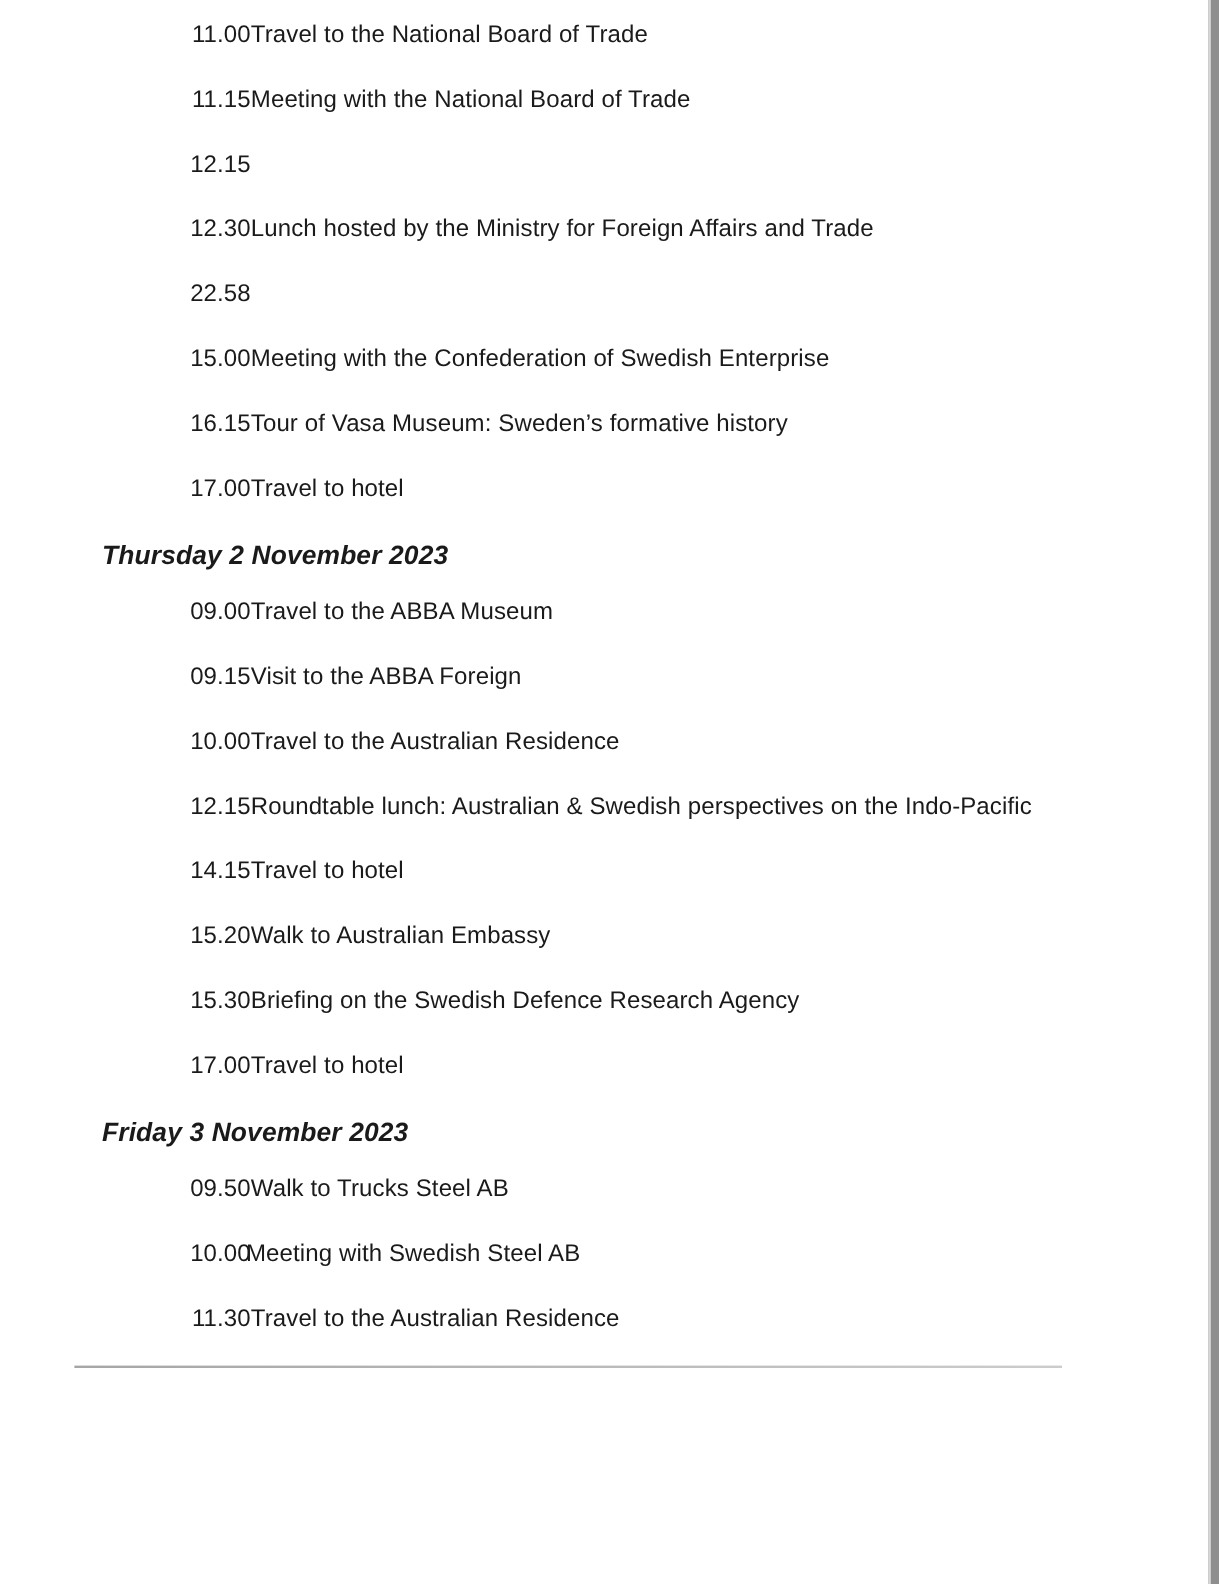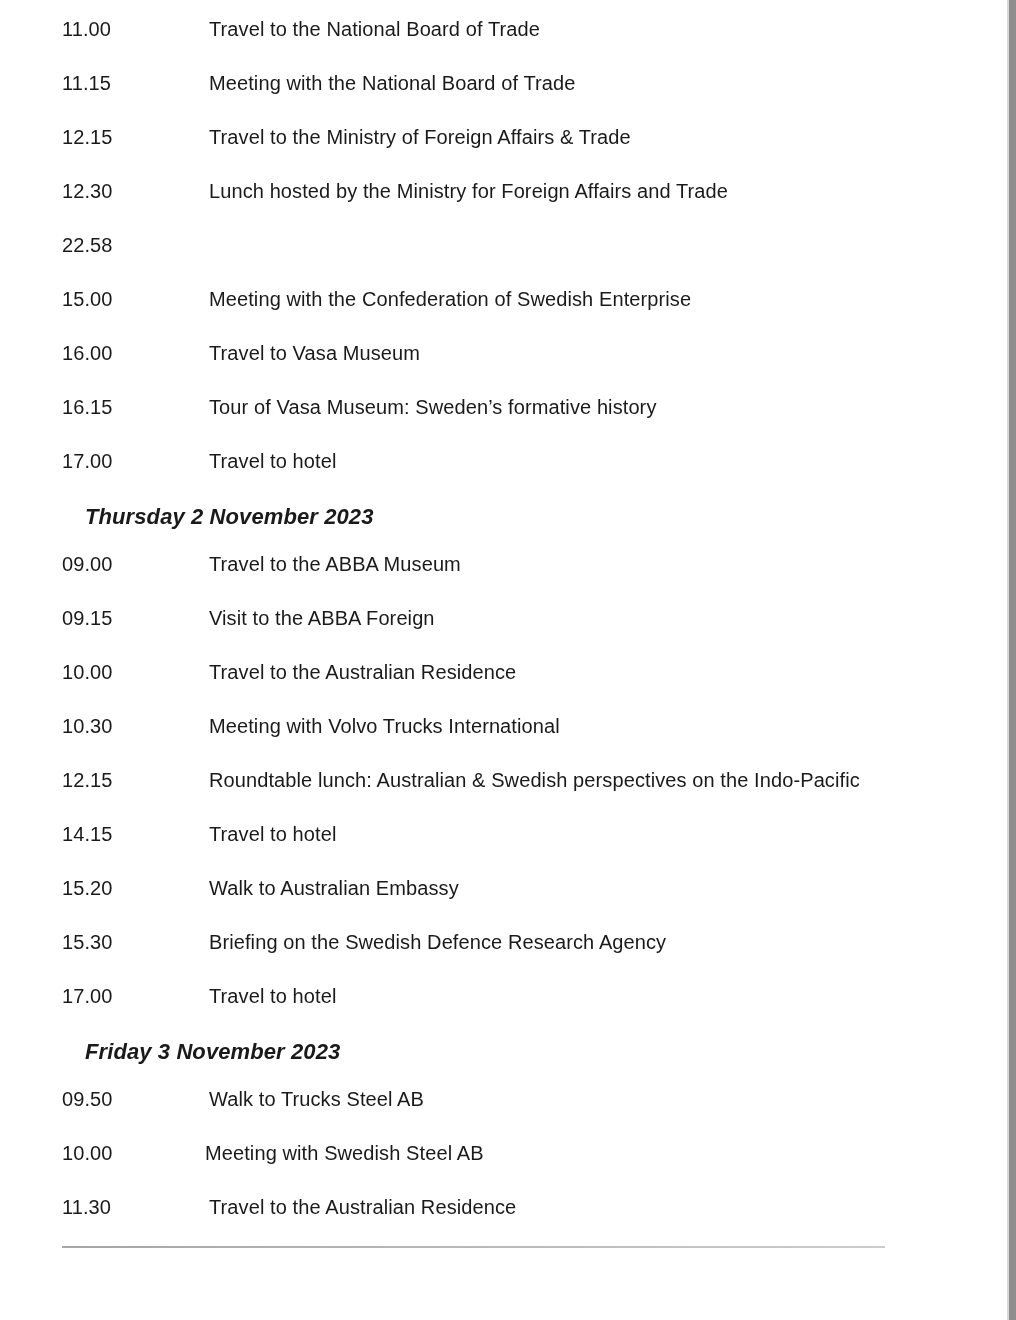--- a/index.html
+++ b/index.html
@@ -25,20 +25,21 @@
     display: flex;
     align-items: flex-start;
     font-size: 20px;
     line-height: 31px;
     margin-bottom: 23px;
     letter-spacing: 0.1px;
   }
   .time {
     flex: 0 0 147px;
     white-space: nowrap;
+    text-align: right;
   }
   .activity {
     width: 660px;
   }
   .activity.shift-left { margin-left: -4px; }
   .day-heading {
     font-size: 22px;
     line-height: 33px;
     font-weight: 600;
     margin: 15px 0 16px 23px;
@@ -68,36 +69,31 @@
       <div class="row">
         <div class="time">11.00</div>
         <div class="activity">Travel to the National Board of Trade</div>
       </div>
       <div class="row">
         <div class="time">11.15</div>
         <div class="activity">Meeting with the National Board of Trade</div>
       </div>
       <div class="row">
         <div class="time">12.15</div>
-        <div class="activity">Travel to the Ministry of Foreign Affairs &amp; Trade</div>
       </div>
       <div class="row">
         <div class="time">12.30</div>
         <div class="activity">Lunch hosted by the Ministry for Foreign Affairs and Trade</div>
       </div>
       <div class="row">
         <div class="time">22.58</div>
       </div>
       <div class="row">
         <div class="time">15.00</div>
         <div class="activity">Meeting with the Confederation of Swedish Enterprise</div>
-      </div>
-      <div class="row">
-        <div class="time">16.00</div>
-        <div class="activity">Travel to Vasa Museum</div>
       </div>
       <div class="row">
         <div class="time">16.15</div>
         <div class="activity">Tour of Vasa Museum: Sweden’s formative history</div>
       </div>
       <div class="row">
         <div class="time">17.00</div>
         <div class="activity">Travel to hotel</div>
       </div>
     </div>
@@ -108,24 +104,20 @@
         <div class="time">09.00</div>
         <div class="activity">Travel to the ABBA Museum</div>
       </div>
       <div class="row">
         <div class="time">09.15</div>
         <div class="activity">Visit to the ABBA Foreign</div>
       </div>
       <div class="row">
         <div class="time">10.00</div>
         <div class="activity">Travel to the Australian Residence</div>
-      </div>
-      <div class="row">
-        <div class="time">10.30</div>
-        <div class="activity">Meeting with Volvo Trucks International</div>
       </div>
       <div class="row">
         <div class="time">12.15</div>
         <div class="activity">Roundtable lunch: Australian &amp; Swedish perspectives on the Indo-Pacific</div>
       </div>
       <div class="row">
         <div class="time">14.15</div>
         <div class="activity">Travel to hotel</div>
       </div>
       <div class="row">

